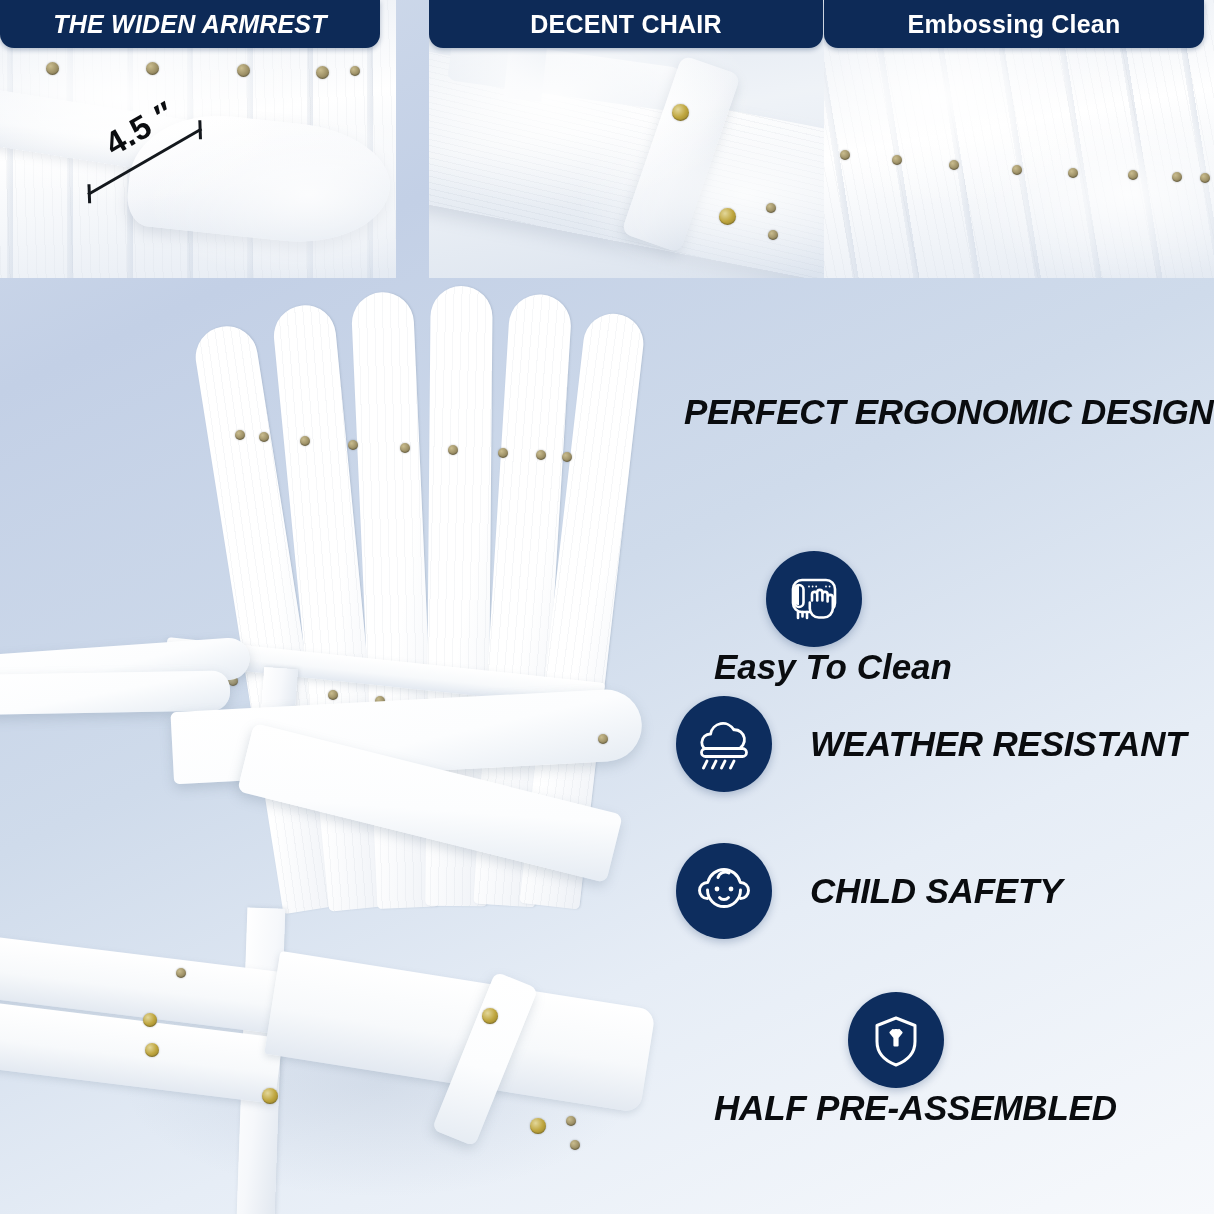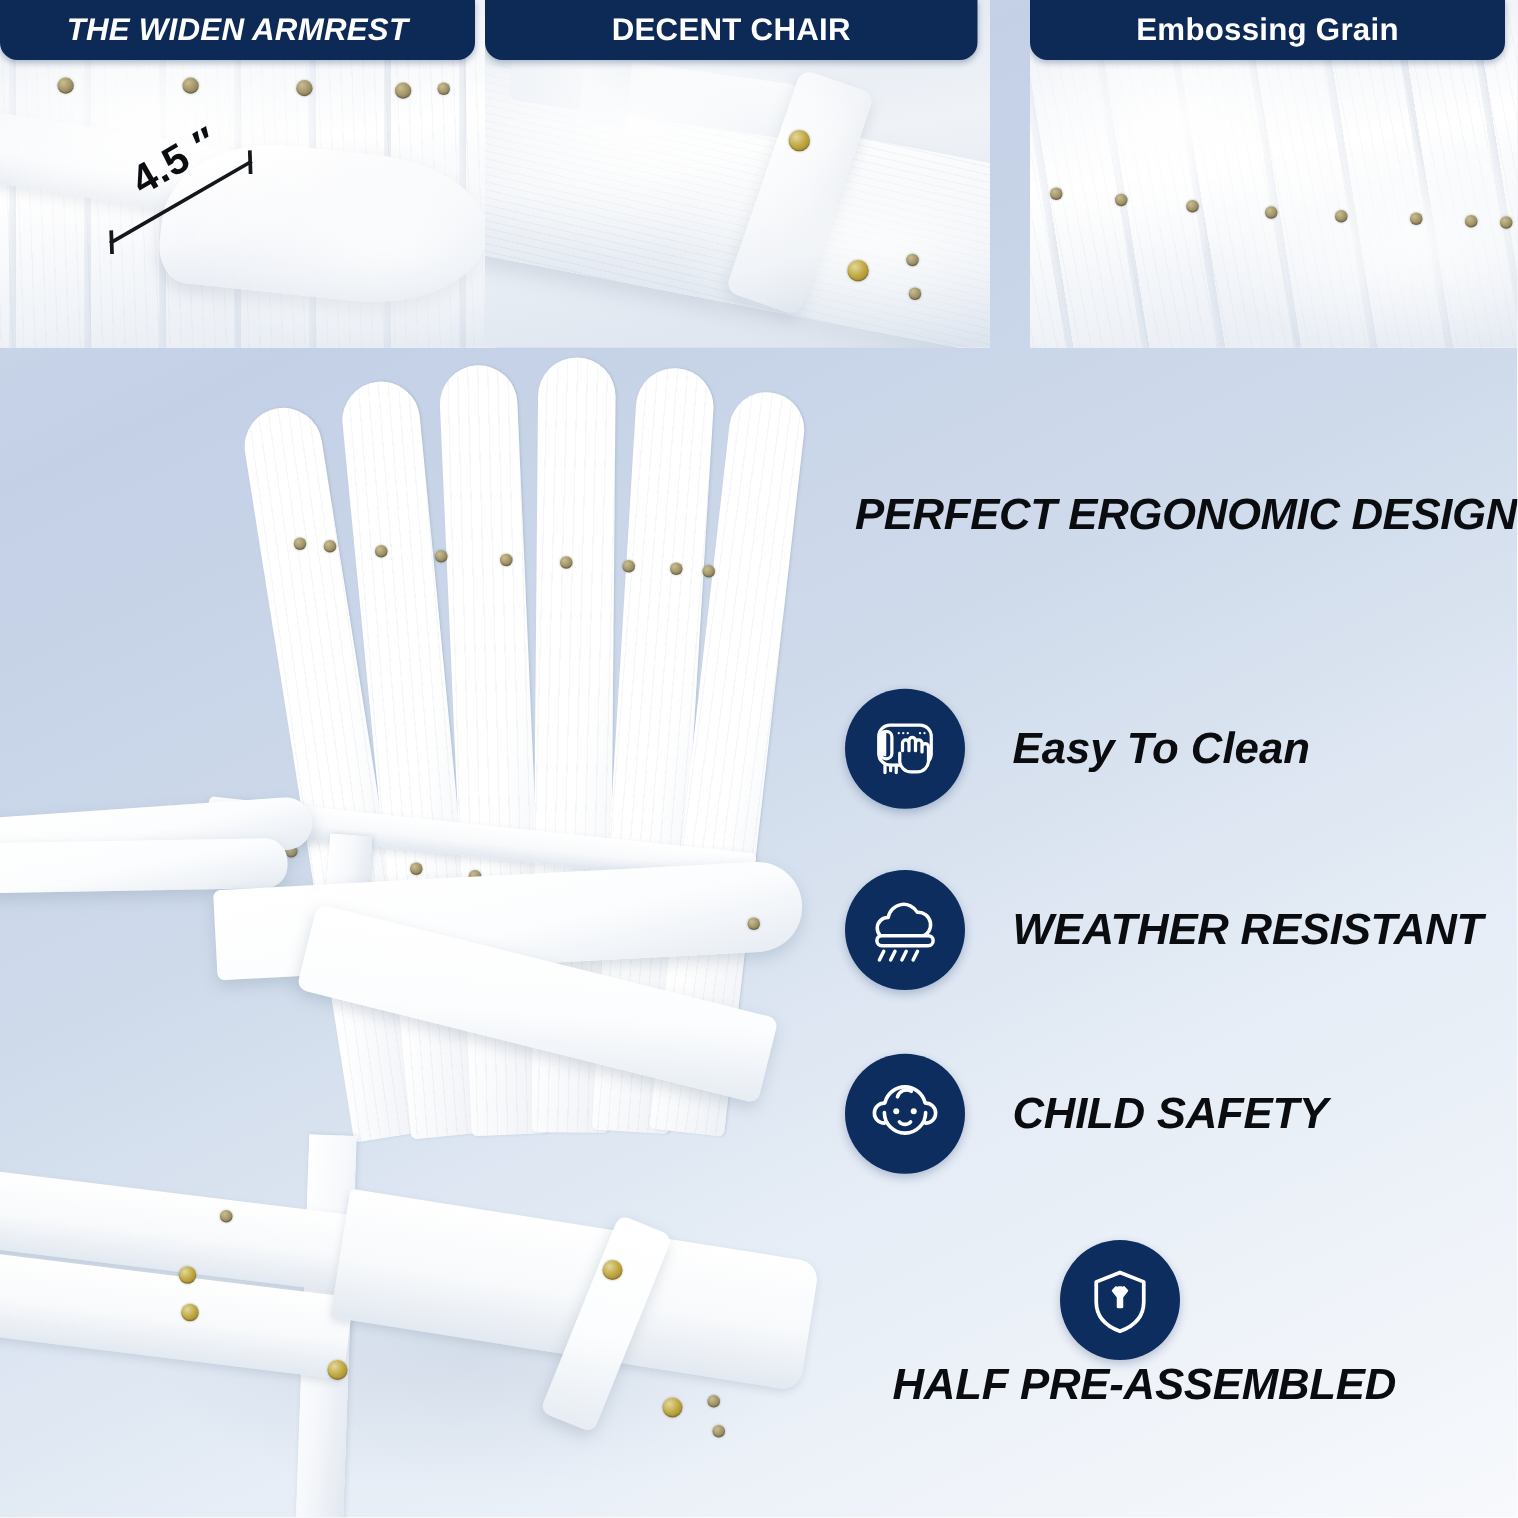--- a/index.html
+++ b/index.html
@@ -24,21 +24,21 @@
     height: 280px;
   }
   .panel {
     position: absolute;
     top: 0;
     height: 278px;
     overflow: hidden;
     background: #eef2f7;
   }
   .panel.p1 { left: 0px;    width: 396px; }
-  .panel.p2 { left: 388px;  width: 404px; }
+  .panel.p2 { left: 429px;  width: 404px; }
   .panel.p3 { left: 824px;  width: 390px; }
 
   .panel-photo {
     position: absolute;
     inset: 0;
     overflow: hidden;
   }
 
   
   .slats {
@@ -223,21 +223,21 @@
   }
 
   
   .feature-row {
     position: absolute;
     left: 676px;
     display: flex;
     align-items: center;
     height: 96px;
   }
-  .feature-row.f1 { top: 273px; }
+  .feature-row.f1 { top: 273px; flex-direction: column; }
   .feature-row.f2 { top: 418px; }
   .feature-row.f3 { top: 565px; }
   .feature-row.f4 { top: 714px; flex-direction: column; }
 
   .feature-badge {
     width: 96px; height: 96px;
     border-radius: 50%;
     background: #0d2d5e;
     display: flex;
     align-items: center;
@@ -351,21 +351,21 @@
         <div class="screw small" style="left:16px;  top:150px;"></div>
         <div class="screw small" style="left:68px;  top:155px;"></div>
         <div class="screw small" style="left:125px; top:160px;"></div>
         <div class="screw small" style="left:188px; top:165px;"></div>
         <div class="screw small" style="left:244px; top:168px;"></div>
         <div class="screw small" style="left:304px; top:170px;"></div>
         <div class="screw small" style="left:348px; top:172px;"></div>
         <div class="screw small" style="left:376px; top:173px;"></div>
       </div>
       <div class="panel-banner">
-        <span>Embossing Grain</span>
+        <span>Embossing Clean</span>
       </div>
     </div>
 
   </div>
 
   <div id="main">
 
     <div id="chair">
 
       <div class="soft-shadow" style="left:130px; top:700px; width:520px; height:230px;"></div>

